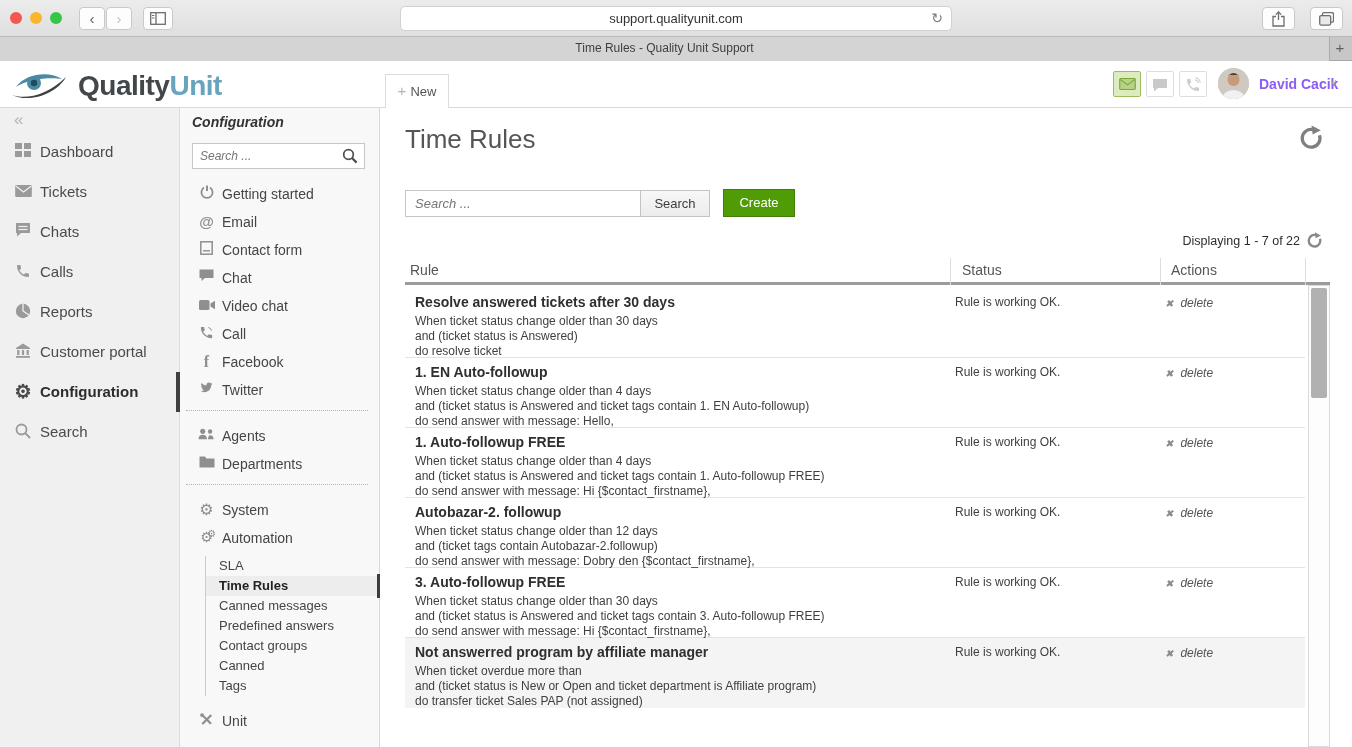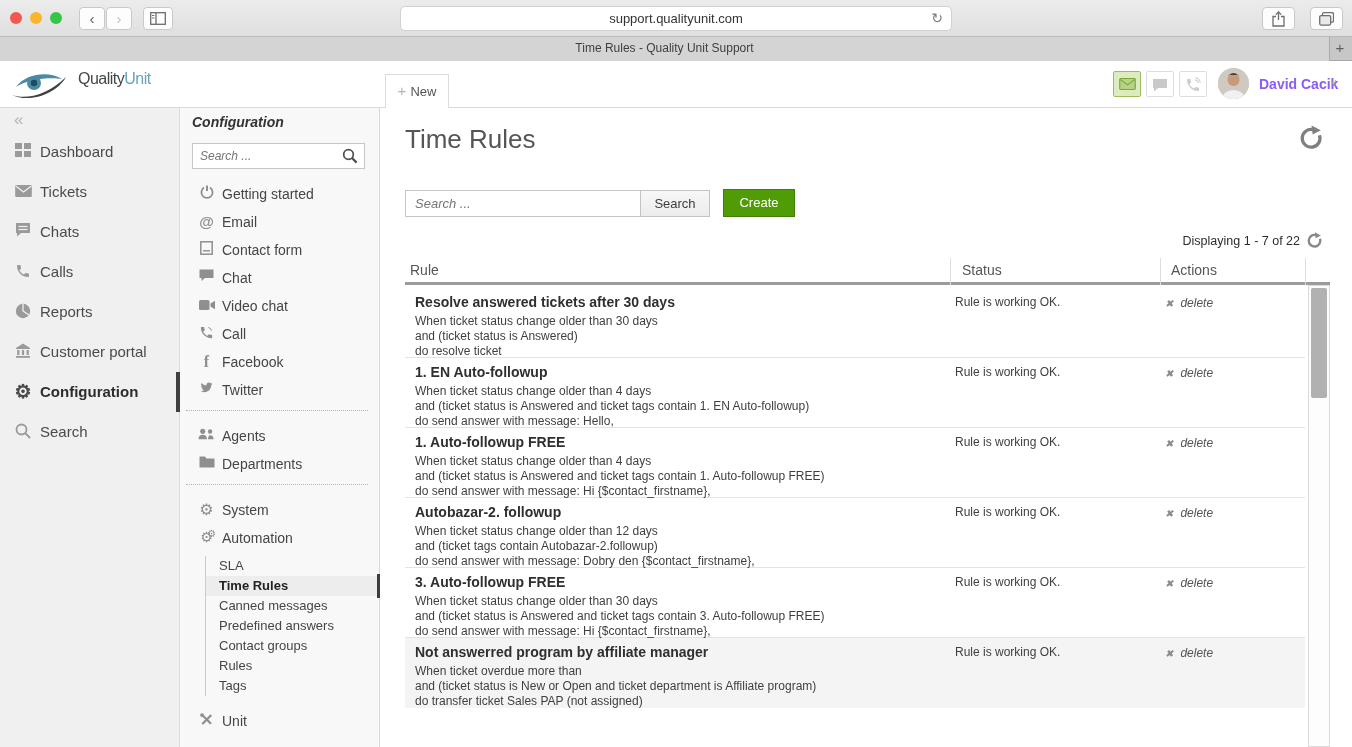--- a/index.html
+++ b/index.html
@@ -22,21 +22,21 @@
   .tabbar { position:absolute; left:0; top:37px; width:1352px; height:24px;
     background:#c7c7c7; border-bottom:1px solid #a8a8a8; }
   .tab { position:absolute; left:0; top:0; width:1330px; height:24px; background:#d4d4d4;
     border-right:1px solid #ababab; font-size:12px; color:#3f3f3f; text-align:center; line-height:23px; }
   .newtabbtn { position:absolute; right:2px; top:0; width:20px; height:24px; color:#5f5f5f;
     font-size:15px; text-align:center; line-height:22px; }
 
   
   .appheader { position:absolute; left:0; top:61px; width:1352px; height:47px;
     background:#fff; border-bottom:1px solid #d9d9d9; }
-  .brand { position:absolute; left:78px; top:9px; font-size:16px; font-weight:normal; letter-spacing:-0.5px;text-align:center; }
+  .brand { position:absolute; left:78px; top:9px; font-size:28px; font-weight:bold; letter-spacing:-0.5px;text-align:center; }
   .brand .p1 { color:#41474b; } .brand .p2 { color:#66a5bd; }
   .newbtn { position:absolute; left:385px; top:13px; width:64px; height:34px;
     background:#fff; border:1px solid #dcdcdc; border-bottom:none; font-size:13px; color:#555;
     text-align:center; line-height:32px; }
   .newbtn .plus { color:#b3b3b3; font-size:15px; margin-right:4px; }
   .hbtn { position:absolute; top:10px; width:28px; height:26px; border-radius:2px;
     text-align:center; background:#fff; border:1px solid #dedede; }
   .hbtn.active { background:#dcecbf; border-color:#9cbd5d; }
   .avatar { position:absolute; left:1218px; top:7px; width:31px; height:31px; border-radius:50%;
     overflow:hidden; background:#cfc9c2; }
@@ -392,21 +392,21 @@
         <span class="clabel">Automation</span>
       </div>
     </div>
 
     <div class="sublist">
       <div class="subitem"><span>SLA</span></div>
       <div class="subitem active"><span>Time Rules</span></div>
       <div class="subitem"><span>Canned messages</span></div>
       <div class="subitem"><span>Predefined answers</span></div>
       <div class="subitem"><span>Contact groups</span></div>
-      <div class="subitem"><span>Rules</span></div>
+      <div class="subitem"><span>Canned</span></div>
       <div class="subitem"><span>Tags</span></div>
     </div>
 
     <div class="cfglist" style="top:599px;">
       <div class="cfgitem">
         <span class="cicon">
           <svg width="15" height="15" viewBox="0 0 16 16">
               <rect x="7" y="1" width="2.4" height="13.5" transform="rotate(45 8 8)" fill="#8f8f8f"></rect>
               <rect x="7" y="1" width="2.4" height="13.5" transform="rotate(-45 8 8)" fill="#8f8f8f"></rect>
               <circle cx="3.2" cy="3.2" r="2" fill="#8f8f8f"></circle>

